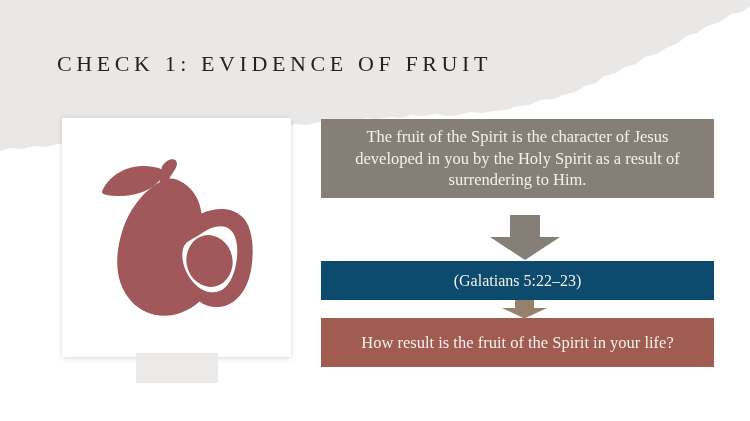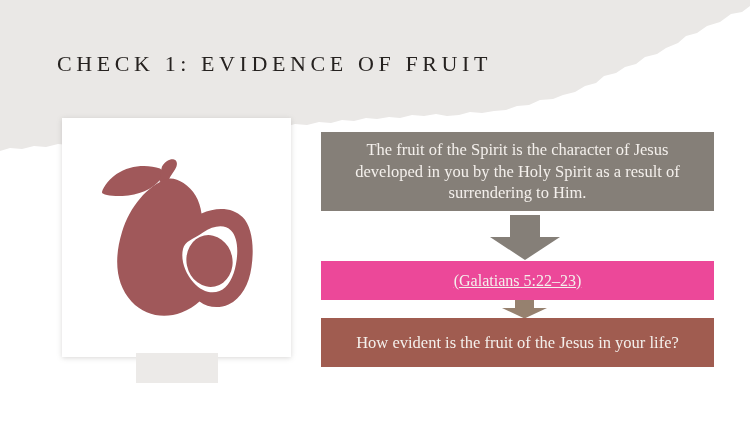--- a/index.html
+++ b/index.html
@@ -76,33 +76,32 @@
     width: 393px;
     box-sizing: border-box;
     display: flex;
     align-items: center;
     justify-content: center;
     text-align: center;
     color: #f4f0ec;
     font-family: "Liberation Serif", "DejaVu Serif", serif;
   }
   #box-statement {
-    top: 132px;
+    top: 119px;
     height: 79px;
     background: #857f78;
     font-size: 16.5px;
     line-height: 1.32;
     padding: 0 10px;
   }
   #box-reference {
     top: 261px;
     height: 39px;
-    background: #ec4899;
+    background: #0c4a6e;
     font-size: 16px;
-    text-decoration: underline;
   }
   #box-question {
     top: 318px;
     height: 49px;
     background: #a05c50;
     font-size: 16.5px;
     line-height: 1.32;
     padding: 0 12px;
   }
 
@@ -176,15 +175,15 @@
   </div>
 
   <div class="flow-box" id="box-reference">(Galatians 5:22–23)</div>
 
   <div class="arrow" id="arrow-two">
     <svg width="49" height="19" viewBox="0 0 49 19" xmlns="http://www.w3.org/2000/svg">
       <path d="M15,0 L34,0 L34,8 L47,8 L24.5,18.5 L2,8 L15,8 Z" fill="#96816f"></path>
     </svg>
   </div>
 
-  <div class="flow-box" id="box-question">How evident is the fruit of the Jesus in your life?</div>
+  <div class="flow-box" id="box-question">How result is the fruit of the Spirit in your life?</div>
 
 </div>
 
 </body></html>

